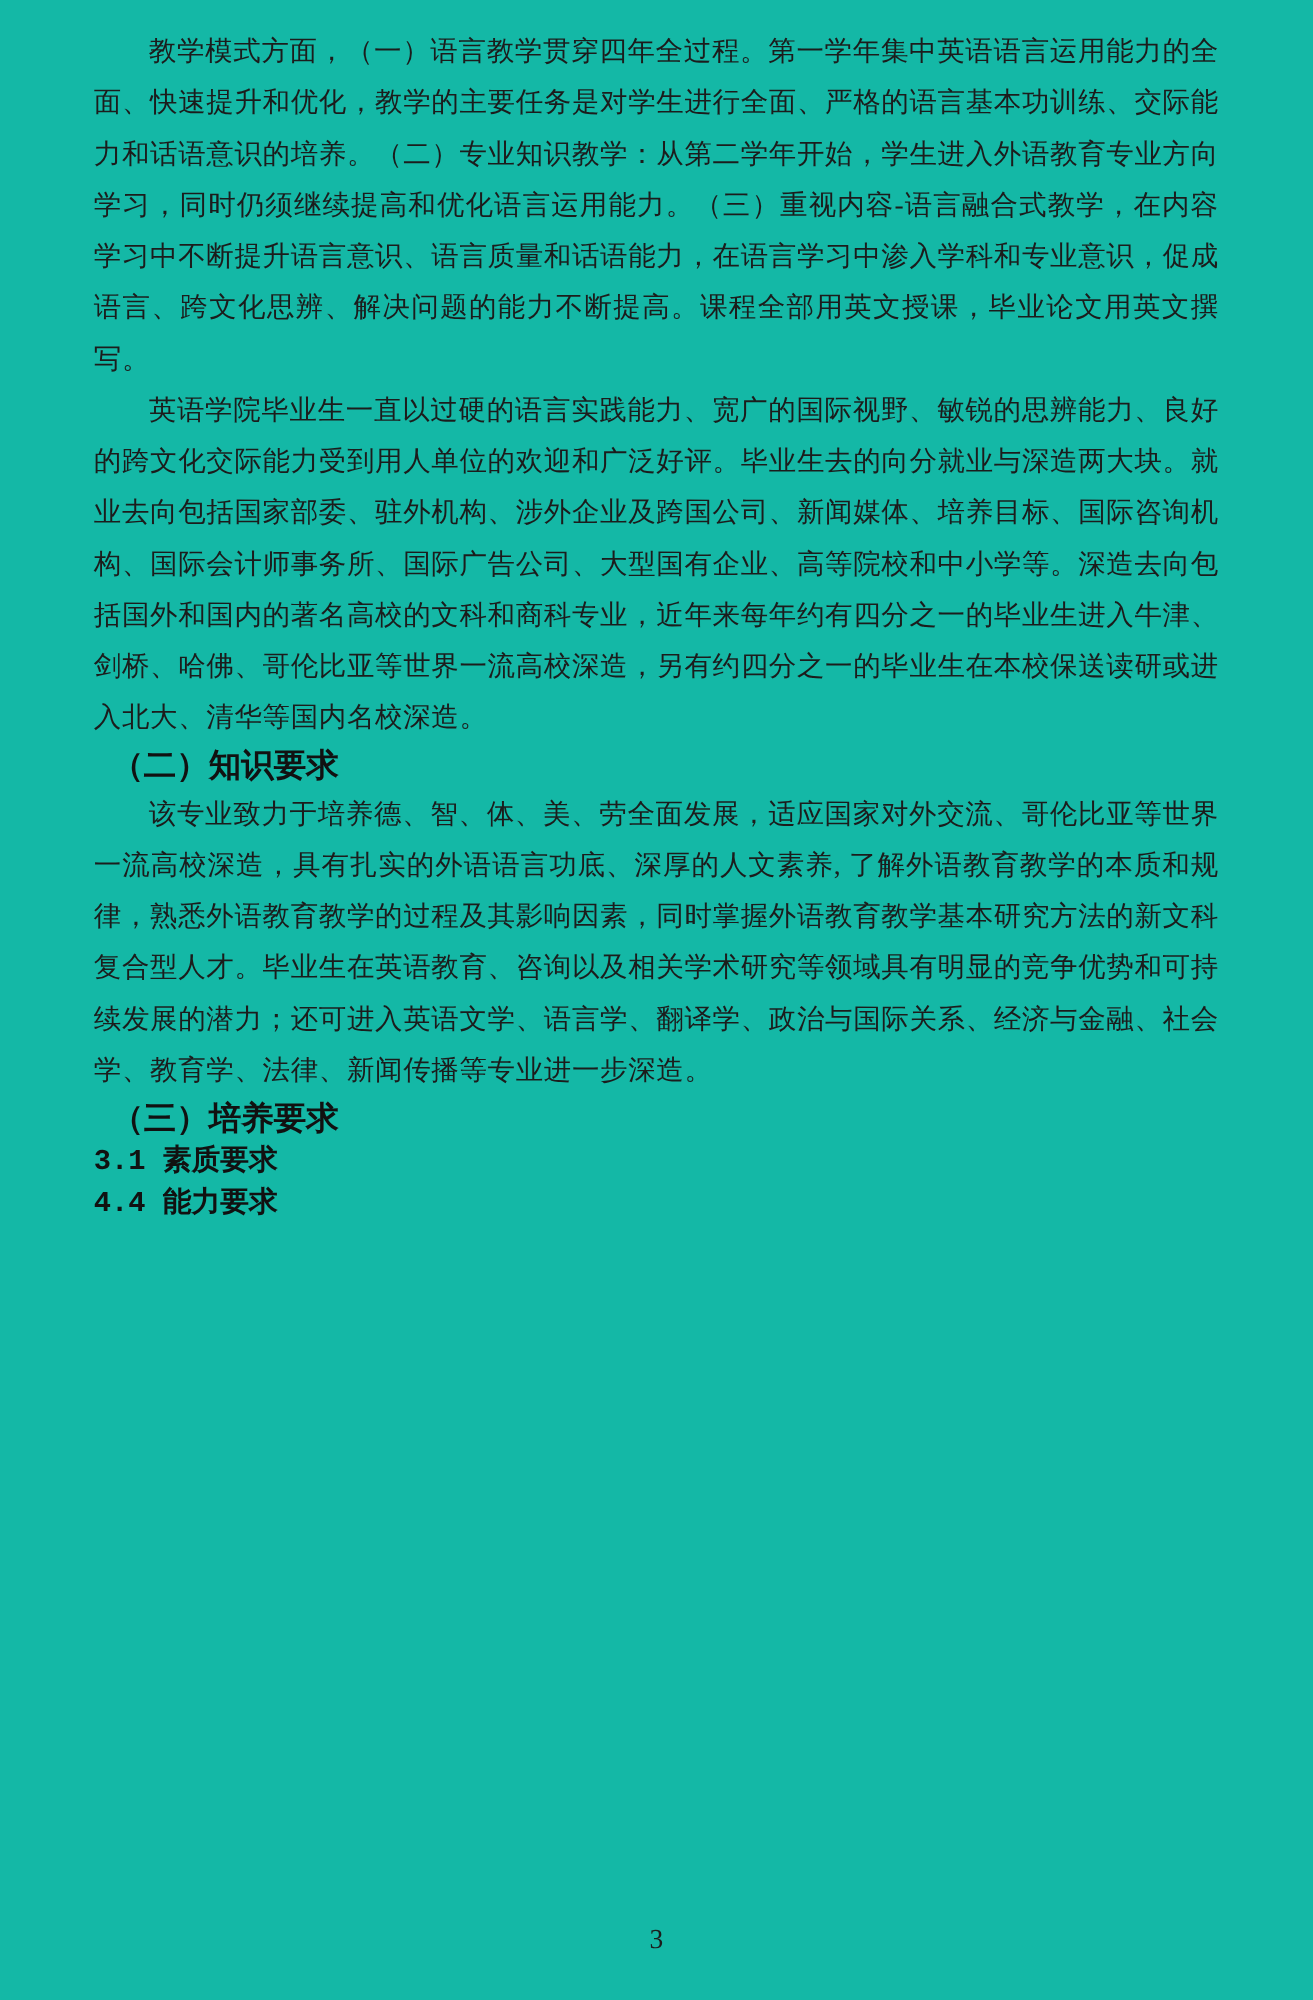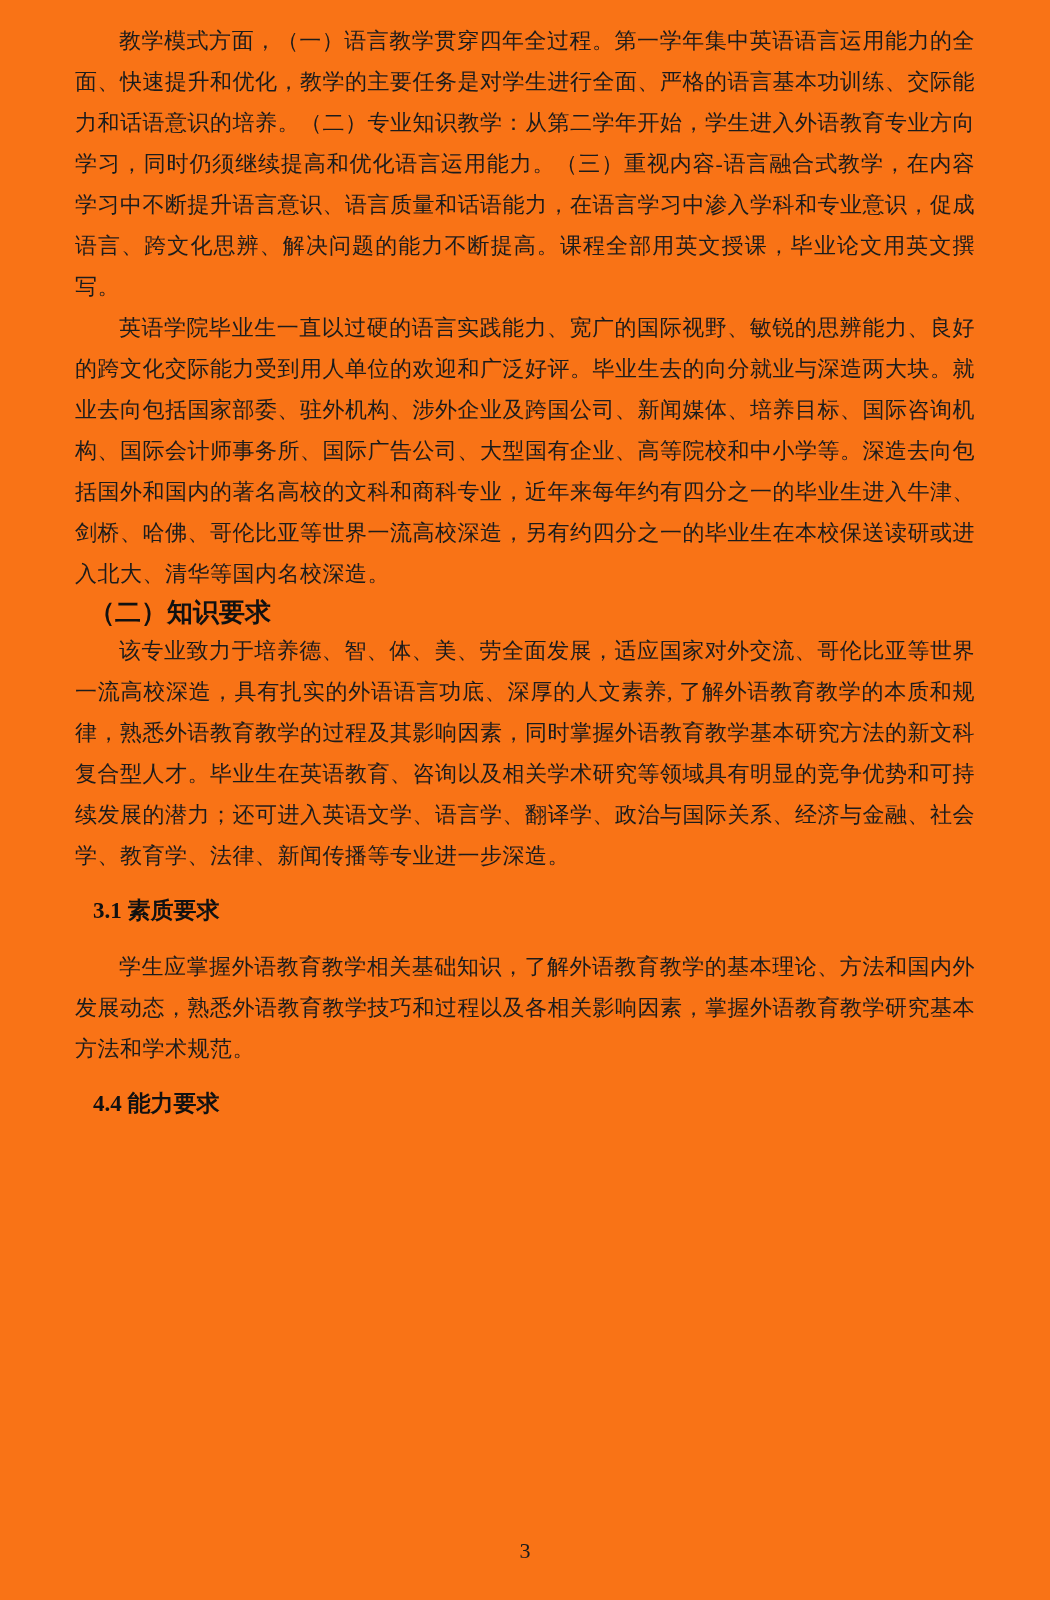--- a/index.html
+++ b/index.html
@@ -4,21 +4,21 @@
 <style>
   html, body {
     margin: 0;
     padding: 0;
     background: #ffffff;
   }
   .page {
     position: relative;
     width: 1050px;
     height: 1600px;
-    background: #f97316;
+    background: #14b8a6;
     overflow: hidden;
     font-family: "Liberation Serif", "DejaVu Serif", serif;
     color: #1c1c1c;
   }
   .content {
     position: absolute;
     top: 20px;
     left: 75px;
     width: 900px;
   }
@@ -34,22 +34,22 @@
   h2.section-heading {
     margin: 0;
     padding-left: 14px;
     font-family: "Liberation Sans", "DejaVu Sans", sans-serif;
     font-weight: bold;
     font-size: 26px;
     line-height: 36px;
     color: #111111;
   }
   h3.sub-heading {
-    margin: 18px;
-    font-family: Liberation Serif, serif;
+    margin: 0;
+    font-family: Liberation Mono, monospace;
     font-weight: bold;
     font-size: 23px;
     line-height: 34px;
     color: #111111;
   }
   .mt-p2  { margin-top: 44px; }
   .mt-h2a { margin-top: 46px; }
   .mt-p3  { margin-top: 27px; }
   .mt-h2b { margin-top: 43px; }
   .mt-h3a { margin-top: 32px; }
@@ -74,25 +74,25 @@
   <div class="content">
 
     <p class="body">教学模式方面，（一）语言教学贯穿四年全过程。第一学年集中英语语言运用能力的全面、快速提升和优化，教学的主要任务是对学生进行全面、严格的语言基本功训练、交际能力和话语意识的培养。（二）专业知识教学：从第二学年开始，学生进入外语教育专业方向学习，同时仍须继续提高和优化语言运用能力。（三）重视内容-语言融合式教学，在内容学习中不断提升语言意识、语言质量和话语能力，在语言学习中渗入学科和专业意识，促成语言、跨文化思辨、解决问题的能力不断提高。课程全部用英文授课，毕业论文用英文撰写。</p>
 
     <p class="body mt-p2">英语学院毕业生一直以过硬的语言实践能力、宽广的国际视野、敏锐的思辨能力、良好的跨文化交际能力受到用人单位的欢迎和广泛好评。毕业生去的向分就业与深造两大块。就业去向包括国家部委、驻外机构、涉外企业及跨国公司、新闻媒体、培养目标、国际咨询机构、国际会计师事务所、国际广告公司、大型国有企业、高等院校和中小学等。深造去向包括国外和国内的著名高校的文科和商科专业，近年来每年约有四分之一的毕业生进入牛津、剑桥、哈佛、哥伦比亚等世界一流高校深造，另有约四分之一的毕业生在本校保送读研或进入北大、清华等国内名校深造。</p>
 
     <h2 class="section-heading mt-h2a">（二）知识要求</h2>
 
     <p class="body mt-p3">该专业致力于培养德、智、体、美、劳全面发展，适应国家对外交流、哥伦比亚等世界一流高校深造，具有扎实的外语语言功底、深厚的人文素养, 了解外语教育教学的本质和规律，熟悉外语教育教学的过程及其影响因素，同时掌握外语教育教学基本研究方法的新文科复合型人才。毕业生在英语教育、咨询以及相关学术研究等领域具有明显的竞争优势和可持续发展的潜力；还可进入英语文学、语言学、翻译学、政治与国际关系、经济与金融、社会学、教育学、法律、新闻传播等专业进一步深造。</p>
 
+    <h2 class="section-heading mt-h2b">（三）培养要求</h2>
 
     <h3 class="sub-heading mt-h3a">3.1 素质要求</h3>
 
 
 
-    <p class="body mt-pk">学生应掌握外语教育教学相关基础知识，了解外语教育教学的基本理论、方法和国内外发展动态，熟悉外语教育教学技巧和过程以及各相关影响因素，掌握外语教育教学研究基本方法和学术规范。</p>
 
     <h3 class="sub-heading mt-h3c">4.4 能力要求</h3>
 
   </div>
 
   <div class="page-number">3</div>
 </div>
 
 </body></html>

